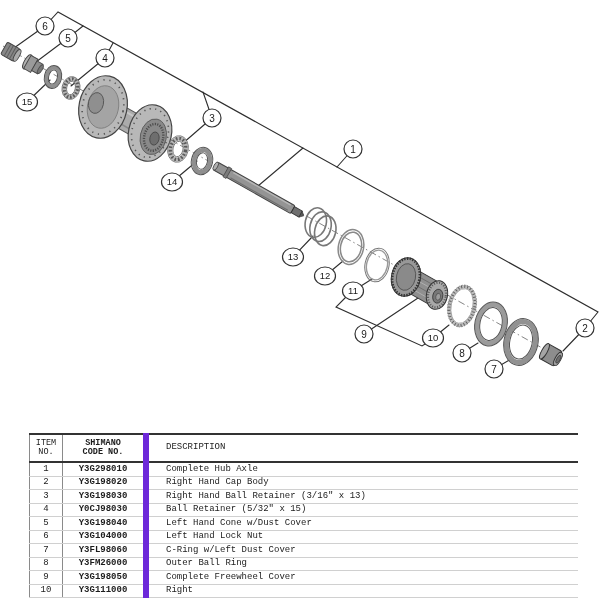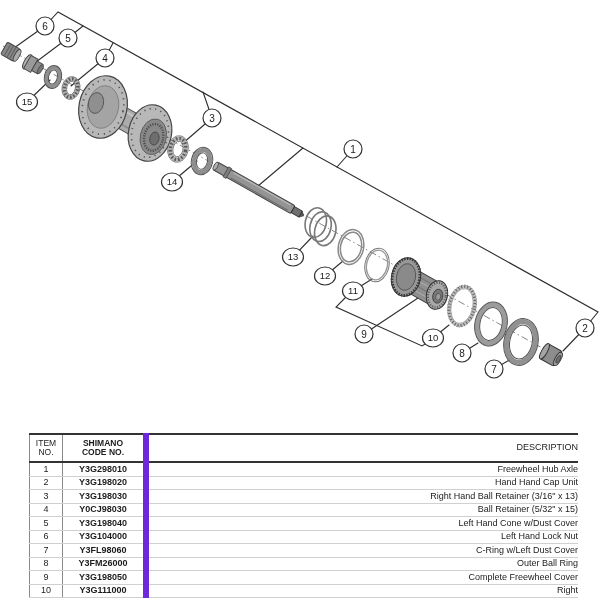--- a/index.html
+++ b/index.html
@@ -7,25 +7,25 @@
          font-family:"Liberation Sans",sans-serif;color:#1c1c1c;}
   svg{position:absolute;left:0;top:0;}
   .leader{stroke:#2e2e2e;stroke-width:1.1;fill:none;stroke-linecap:round;}
   .axis{stroke:#666;stroke-width:0.8;fill:none;stroke-dasharray:7 3 1.5 3;}
   .callout ellipse,.callout circle{fill:#fff;stroke:#333;stroke-width:1.2;}
   .callout text{font-size:10px;fill:#1a1a1a;text-anchor:middle;}
   .callout.c2 text{font-size:9.5px;}
 
   .parts-table{position:absolute;left:29px;top:433px;width:524px;
                border-collapse:collapse;table-layout:fixed;
-               border-top:2px solid #333;border-left:1px solid #8a8a8a;}
+               border-top:2px solid #333;border-left:1px solid #8a8a8a;font-family:Liberation Mono, monospace;}
   .parts-table th,.parts-table td{padding:0;font-weight:normal;vertical-align:middle;}
   .parts-table .c0{width:32px;text-align:center;border-right:1px solid #8a8a8a;}
   .parts-table .c1{width:80px;text-align:center;border-right:6px solid #6d28d9;}
-  .parts-table .c2x{width:412px;text-align:right;padding-left:17px;}
+  .parts-table .c2x{width:412px;text-align:left;padding-left:17px;}
   .parts-table thead th{height:26px;font-size:8.5px;line-height:9.5px;
                         border-bottom:2px solid #333;}
   .parts-table thead .hdesc{font-size:9px;}
   .parts-table thead .bold, .parts-table td.code{font-weight:bold;}
   .parts-table tbody td{height:12.5px;font-size:9px;line-height:11px;
                         border-bottom:1px solid #d0d0d0;}
 </style>
 </head>
 <body>
 
@@ -271,26 +271,26 @@
       </th>
       <th class="c2x hdesc">
         <div>DESCRIPTION</div>
       </th>
     </tr>
   </thead>
   <tbody>
         <tr>
           <td class="c0">1</td>
           <td class="c1 code">Y3G298010</td>
-          <td class="c2x">Freewheel Hub Axle</td>
+          <td class="c2x">Complete Hub Axle</td>
         </tr>
         <tr>
           <td class="c0">2</td>
           <td class="c1 code">Y3G198020</td>
-          <td class="c2x">Hand Hand Cap Unit</td>
+          <td class="c2x">Right Hand Cap Body</td>
         </tr>
         <tr>
           <td class="c0">3</td>
           <td class="c1 code">Y3G198030</td>
           <td class="c2x">Right Hand Ball Retainer (3/16" x 13)</td>
         </tr>
         <tr>
           <td class="c0">4</td>
           <td class="c1 code">Y0CJ98030</td>
           <td class="c2x">Ball Retainer (5/32" x 15)</td>

